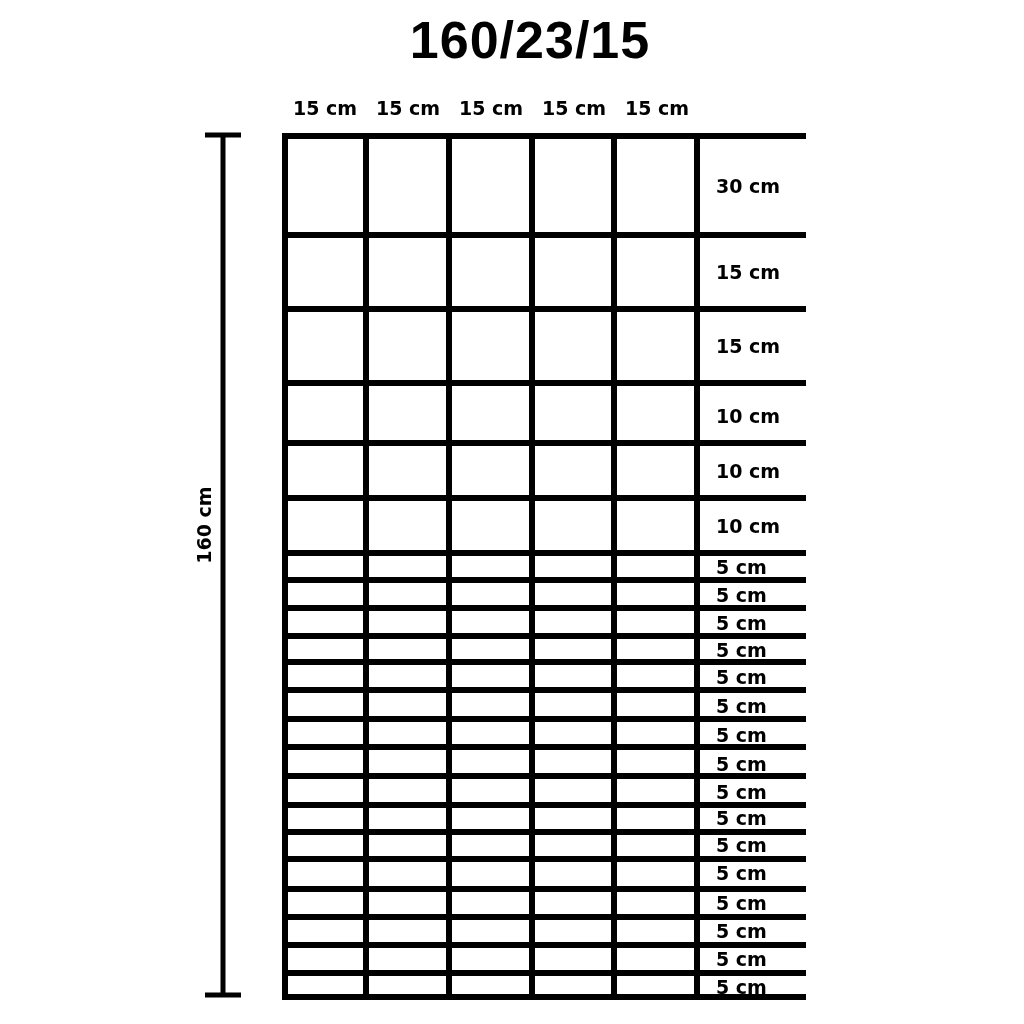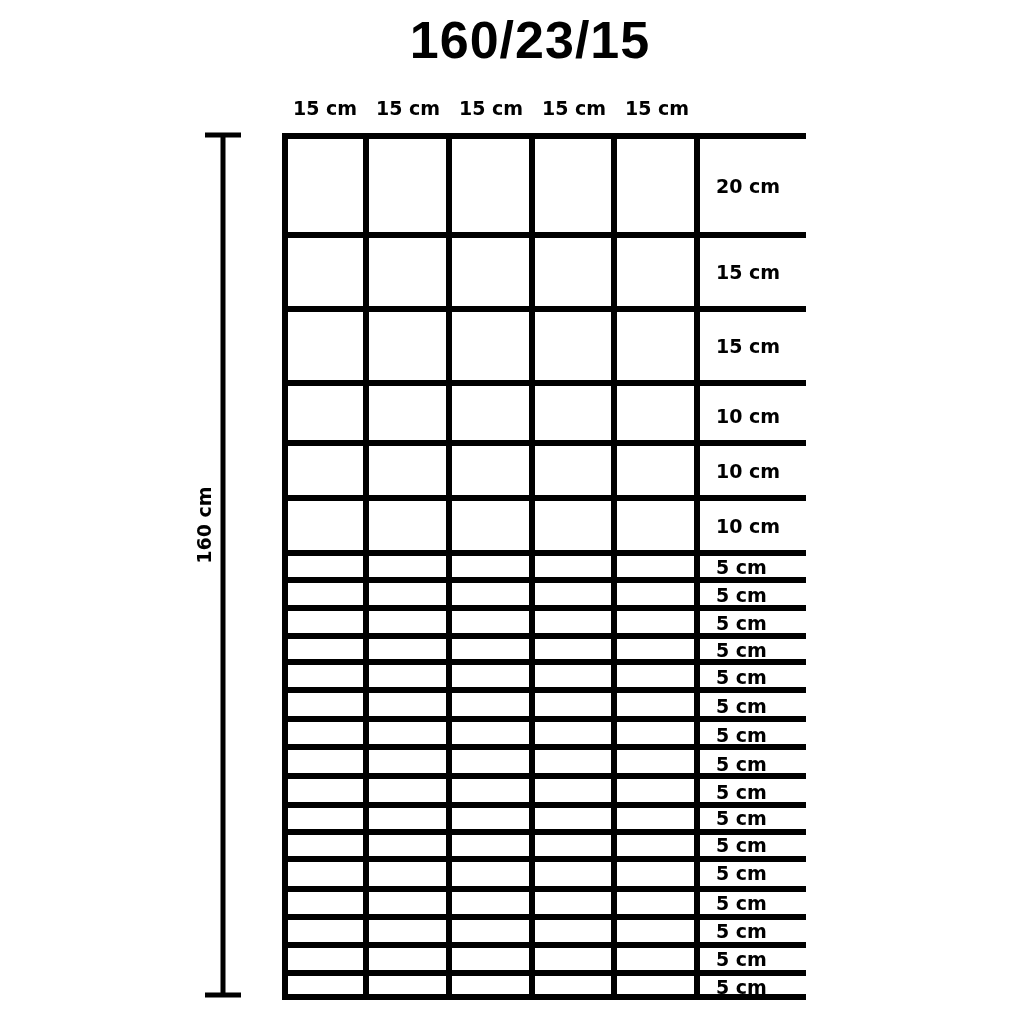--- a/index.html
+++ b/index.html
@@ -66,21 +66,21 @@
     <line x1="282" y1="832" x2="806" y2="832"></line>
     <line x1="282" y1="859" x2="806" y2="859"></line>
     <line x1="282" y1="889" x2="806" y2="889"></line>
     <line x1="282" y1="917" x2="806" y2="917"></line>
     <line x1="282" y1="945" x2="806" y2="945"></line>
     <line x1="282" y1="973" x2="806" y2="973"></line>
     <line x1="282" y1="997" x2="806" y2="997"></line>
   </g>
 </svg>
 
-<div class="row-label" style="top:175px">20 cm</div>
+<div class="row-label" style="top:175px">30 cm</div>
 <div class="row-label" style="top:261px">15 cm</div>
 <div class="row-label" style="top:335px">15 cm</div>
 <div class="row-label" style="top:405px">10 cm</div>
 <div class="row-label" style="top:460px">10 cm</div>
 <div class="row-label" style="top:515px">10 cm</div>
 <div class="row-label" style="top:556px">5 cm</div>
 <div class="row-label" style="top:584px">5 cm</div>
 <div class="row-label" style="top:612px">5 cm</div>
 <div class="row-label" style="top:639px">5 cm</div>
 <div class="row-label" style="top:666px">5 cm</div>

